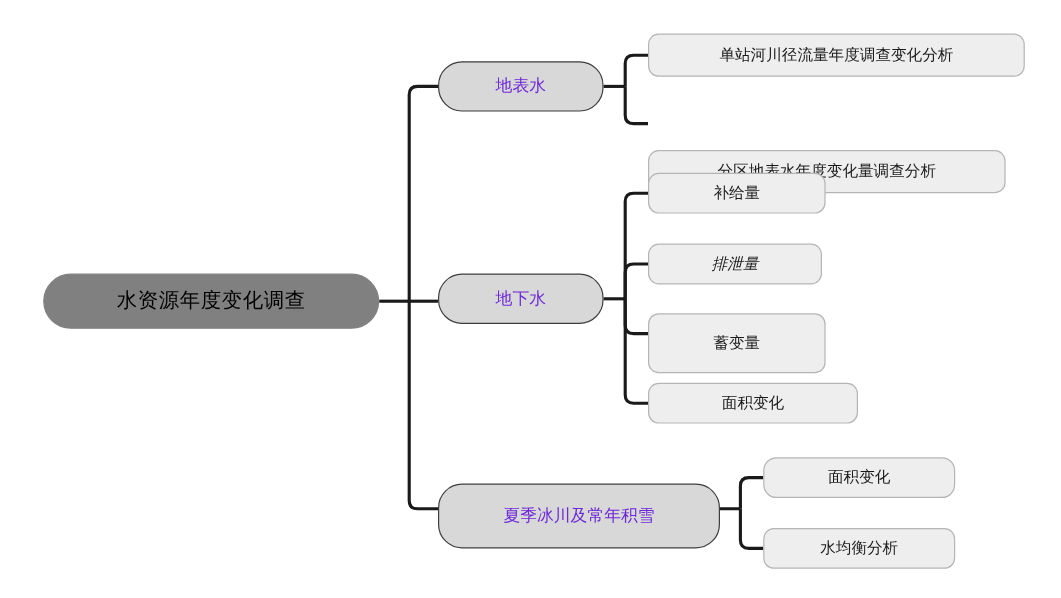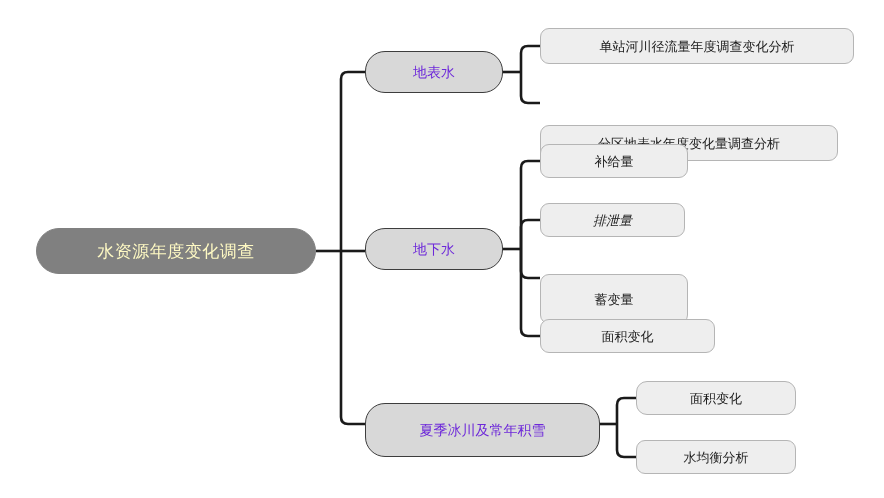--- a/index.html
+++ b/index.html
@@ -33,21 +33,21 @@
     display: flex;
     align-items: center;
     justify-content: center;
     text-align: right;
     white-space: nowrap;
     line-height: 1;
   }
   
   .node.root {
     background: #808080;
-    color: #fef9c3;
+    color: #000000;
     border: 1px solid #808080;
     border-radius: 23px;
     font-size: 17px;
     letter-spacing: 0.5px;
   }
   
   .node.branch {
     background: #d8d8d8;
     color: #6d28d9;
     border: 1.2px solid #3d3d3d;
@@ -111,21 +111,21 @@
 
   <div class="node leaf" style="left:540px; top:144px; width:148px; height:34px;">
     <span>补给量</span>
   </div>
   <div class="node branch" style="left:365px; top:228px; width:138px; height:42px;">
     <span>地下水</span>
   </div>
   <div class="node leaf" style="left:540px; top:203px; width:145px; height:34px;font-style:italic;">
     <span>排泄量</span>
   </div>
-  <div class="node leaf" style="left:540px; top:261px; width:148px; height:50px;margin-top:13px;">
+  <div class="node leaf" style="left:540px; top:261px; width:148px; height:50px;">
     <span>蓄变量</span>
   </div>
   <div class="node leaf" style="left:540px; top:319px; width:175px; height:34px;">
     <span>面积变化</span>
   </div>
 
   <div class="node branch" style="left:365px; top:403px; width:235px; height:54px;">
     <span>夏季冰川及常年积雪</span>
   </div>
   <div class="node leaf" style="left:636px; top:381px; width:160px; height:34px;border-radius:11px;">

